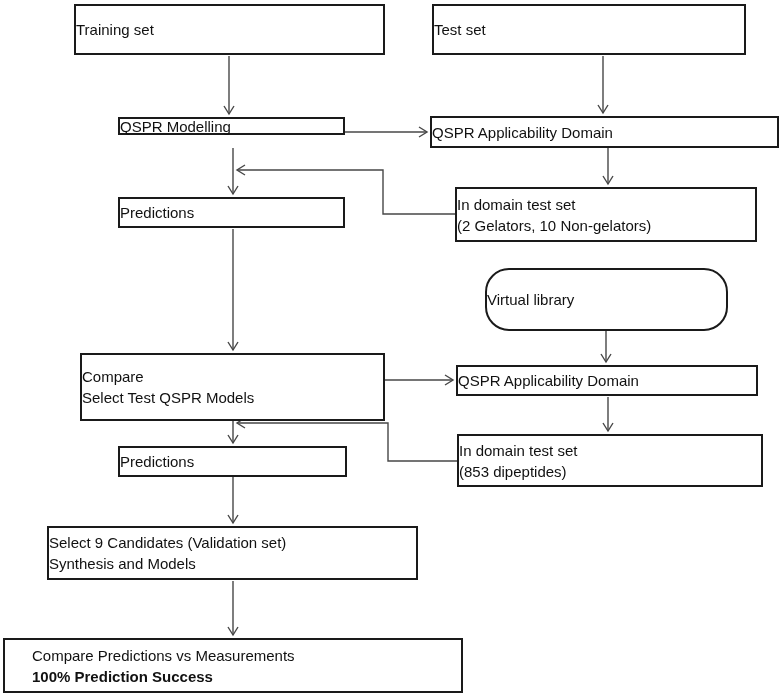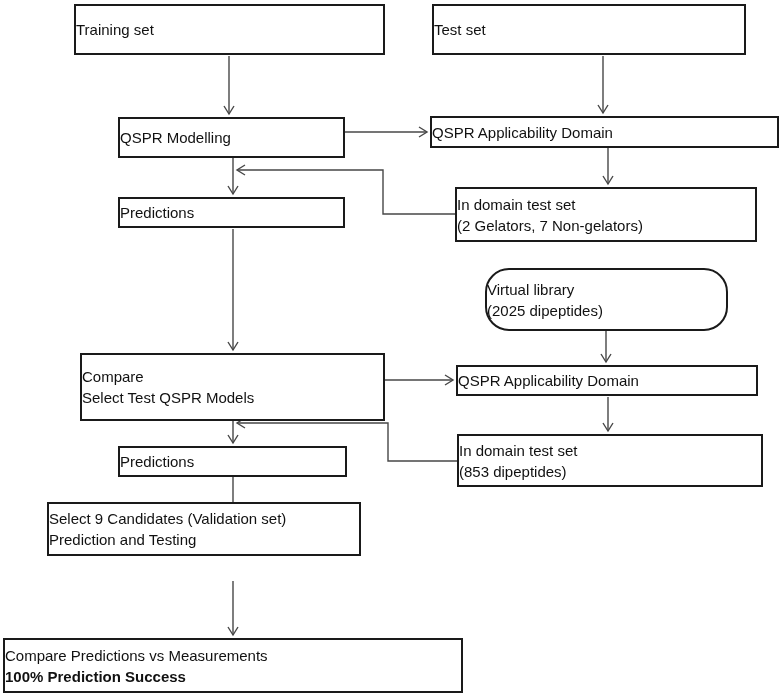--- a/index.html
+++ b/index.html
@@ -23,31 +23,31 @@
     align-items:flex-start;
     justify-content:center;
     text-align:center;
     font-size:15px;
     line-height:21px;
   }
   .box .bold{font-weight:bold;}
   
   #b-training      {left:74px;  top:4px;   width:311px; height:51px;}
   #b-test          {left:432px; top:4px;   width:314px; height:51px;}
-  #b-modelling     {left:118px; top:117px; width:227px; height:41px;}
+  #b-modelling     {left:118px; top:117px; width:227px; height:18px;}
   #b-ad1           {left:430px; top:116px; width:349px; height:32px;}
   #b-pred1         {left:118px; top:197px; width:227px; height:31px;}
   #b-indomain1     {left:455px; top:187px; width:302px; height:55px;}
   #b-virtual       {left:485px; top:268px; width:243px; height:63px;border-radius:24px;}
   #b-compare       {left:80px;  top:353px; width:305px; height:68px;}
   #b-ad2           {left:456px; top:365px; width:302px; height:31px;}
   #b-pred2         {left:118px; top:446px; width:229px; height:31px;}
   #b-indomain2     {left:457px; top:434px; width:306px; height:53px;}
-  #b-candidates    {left:47px;  top:502px; width:314px; height:54px;}
-  #b-final         {left:3px;   top:638px; width:460px; height:55px;}
+  #b-candidates    {left:47px;  top:526px; width:371px; height:54px;}
+  #b-final         {left:3px;   top:638px; width:460px; height:55px;padding-left:27px;}
 </style>
 </head>
 <body>
 
 <div class="canvas">
 
   <svg class="arrow-layer" width="784" height="698" viewBox="0 0 784 698">
     <defs>
       <marker id="ah" markerUnits="userSpaceOnUse" markerWidth="14" markerHeight="14" refX="10" refY="7" orient="auto">
         <path d="M2,2 L10,7 L2,12"></path>
@@ -84,26 +84,25 @@
   <div class="box" id="b-ad1">
     <span>QSPR Applicability Domain</span>
   </div>
 
   <div class="box" id="b-pred1">
     <span>Predictions</span>
   </div>
 
   <div class="box" id="b-indomain1">
     <span>In domain test set</span>
-    <span>(2 Gelators, 7 Non-gelators)</span>
+    <span>(2 Gelators, 10 Non-gelators)</span>
   </div>
 
   <div class="box" id="b-virtual">
     <span>Virtual library</span>
-    <span>(2025 dipeptides)</span>
   </div>
 
   <div class="box" id="b-compare">
     <span>Compare</span>
     <span>Select Test QSPR Models</span>
   </div>
 
   <div class="box" id="b-ad2">
     <span>QSPR Applicability Domain</span>
   </div>
@@ -112,21 +111,21 @@
     <span>Predictions</span>
   </div>
 
   <div class="box" id="b-indomain2">
     <span>In domain test set</span>
     <span>(853 dipeptides)</span>
   </div>
 
   <div class="box" id="b-candidates">
     <span>Select 9 Candidates (Validation set)</span>
-    <span>Prediction and Testing</span>
+    <span>Synthesis and Models</span>
   </div>
 
   <div class="box" id="b-final">
     <span>Compare Predictions vs Measurements</span>
     <span class="bold">100% Prediction Success</span>
   </div>
 
 </div>
 
 </body></html>

